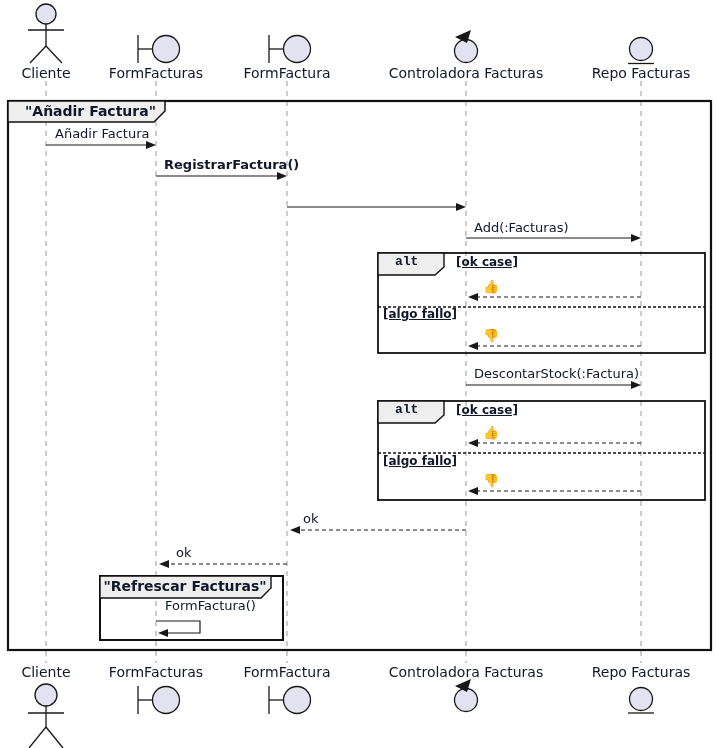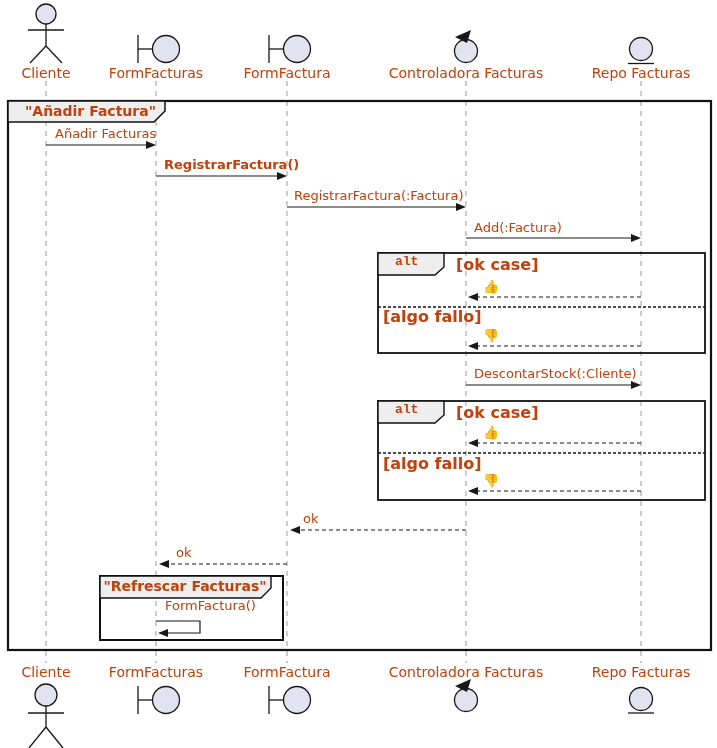--- a/index.html
+++ b/index.html
@@ -1,26 +1,26 @@
 <!DOCTYPE html>
 <html><head>
 <meta charset="utf-8">
 <style>
   html,body{margin:0;padding:0;background:#fff;}
   #canvas{
     position:relative;width:717px;height:748px;background:#ffffff;
     font-family:"DejaVu Sans",sans-serif;color:#000;overflow:hidden;
   }
   #gfx{position:absolute;left:0;top:0;}
-  .lbl{position:absolute;white-space:nowrap;font-size:13px;line-height:1.15;color:#c2410c;}
+  .lbl{position:absolute;white-space:nowrap;font-size:13px;line-height:1.15;color:#0f172a;}
   .plabel{font-size:14px;transform:translateX(-50%);}
   .ftitle{font-size:14px;font-weight:bold;}
   .gtitle{font-size:14px;font-weight:bold;transform:translateX(-50%);}
   .op{font-size:13px;font-weight:bold;font-family:Liberation Mono, monospace;}
-  .guard{font-size:16px;font-weight:bold;}
+  .guard{font-size:12px;font-weight:bold;text-decoration:underline;}
   .emoji{font-size:13px;}
 </style>
 </head>
 <body>
 
 <div id="canvas">
 
   <svg id="gfx" width="717" height="748" viewBox="0 0 717 748">
 
     <g stroke="#999999" stroke-width="1" stroke-dasharray="5,5">
@@ -134,25 +134,24 @@
   </svg>
 
   <div class="lbl plabel" style="left:46px;top:65px;">Cliente</div>
   <div class="lbl plabel" style="left:156px;top:65px;">FormFacturas</div>
   <div class="lbl plabel" style="left:287px;top:65px;">FormFactura</div>
   <div class="lbl plabel" style="left:466px;top:65px;">Controladora Facturas</div>
   <div class="lbl plabel" style="left:641px;top:65px;">Repo Facturas</div>
 
   <div class="lbl ftitle" style="left:25px;top:103px;">"Añadir Factura"</div>
 
-  <div class="lbl" style="left:55px;top:127px;">Añadir Facturas</div>
+  <div class="lbl" style="left:55px;top:127px;">Añadir Factura</div>
   <div class="lbl" style="left:164px;top:158px;font-weight:bold;">RegistrarFactura()</div>
-  <div class="lbl" style="left:294px;top:189px;">RegistrarFactura(:Factura)</div>
-  <div class="lbl" style="left:474px;top:221px;">Add(:Factura)</div>
-  <div class="lbl" style="left:474px;top:367px;">DescontarStock(:Cliente)</div>
+  <div class="lbl" style="left:474px;top:221px;">Add(:Facturas)</div>
+  <div class="lbl" style="left:474px;top:367px;">DescontarStock(:Factura)</div>
   <div class="lbl" style="left:303px;top:512px;">ok</div>
   <div class="lbl" style="left:176px;top:546px;">ok</div>
   <div class="lbl" style="left:165px;top:599px;">FormFactura()</div>
 
   <div class="lbl op" style="left:395px;top:255px;">alt</div>
   <div class="lbl guard" style="left:456px;top:256px;">[ok case]</div>
   <div class="lbl emoji" style="left:483px;top:280px;">👍</div>
   <div class="lbl guard" style="left:383px;top:308px;">[algo fallo]</div>
   <div class="lbl emoji" style="left:483px;top:329px;">👎</div>
 

